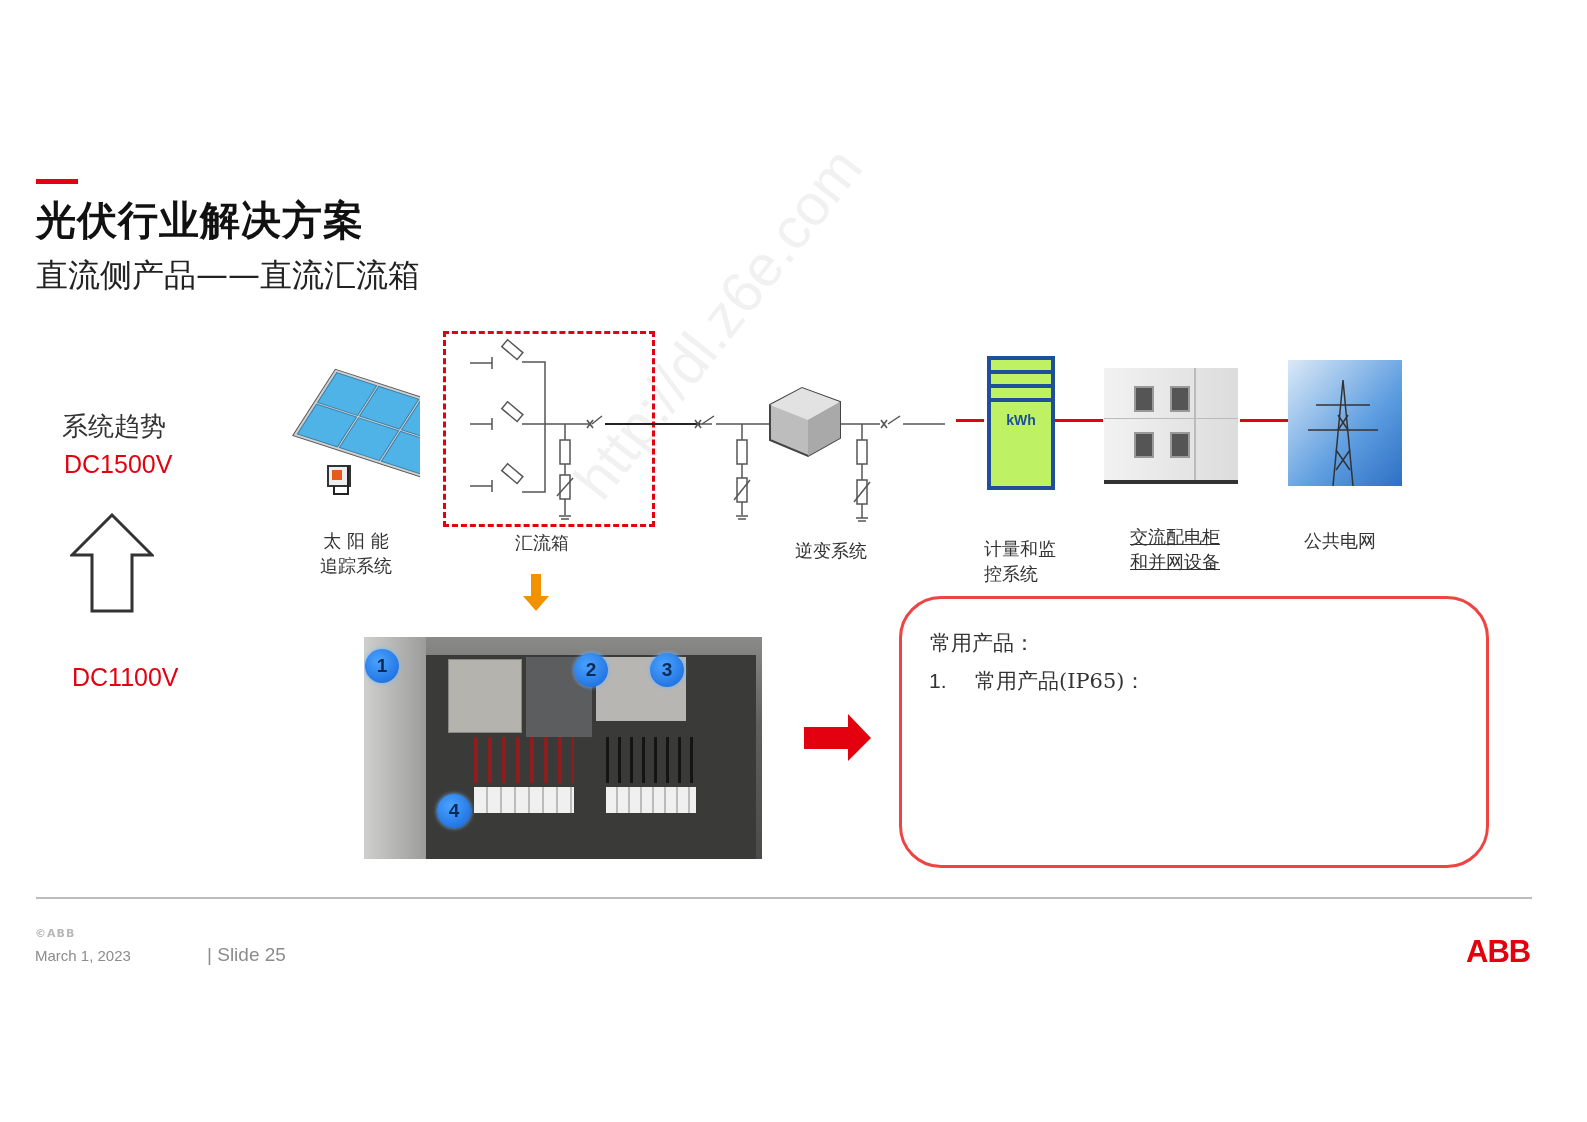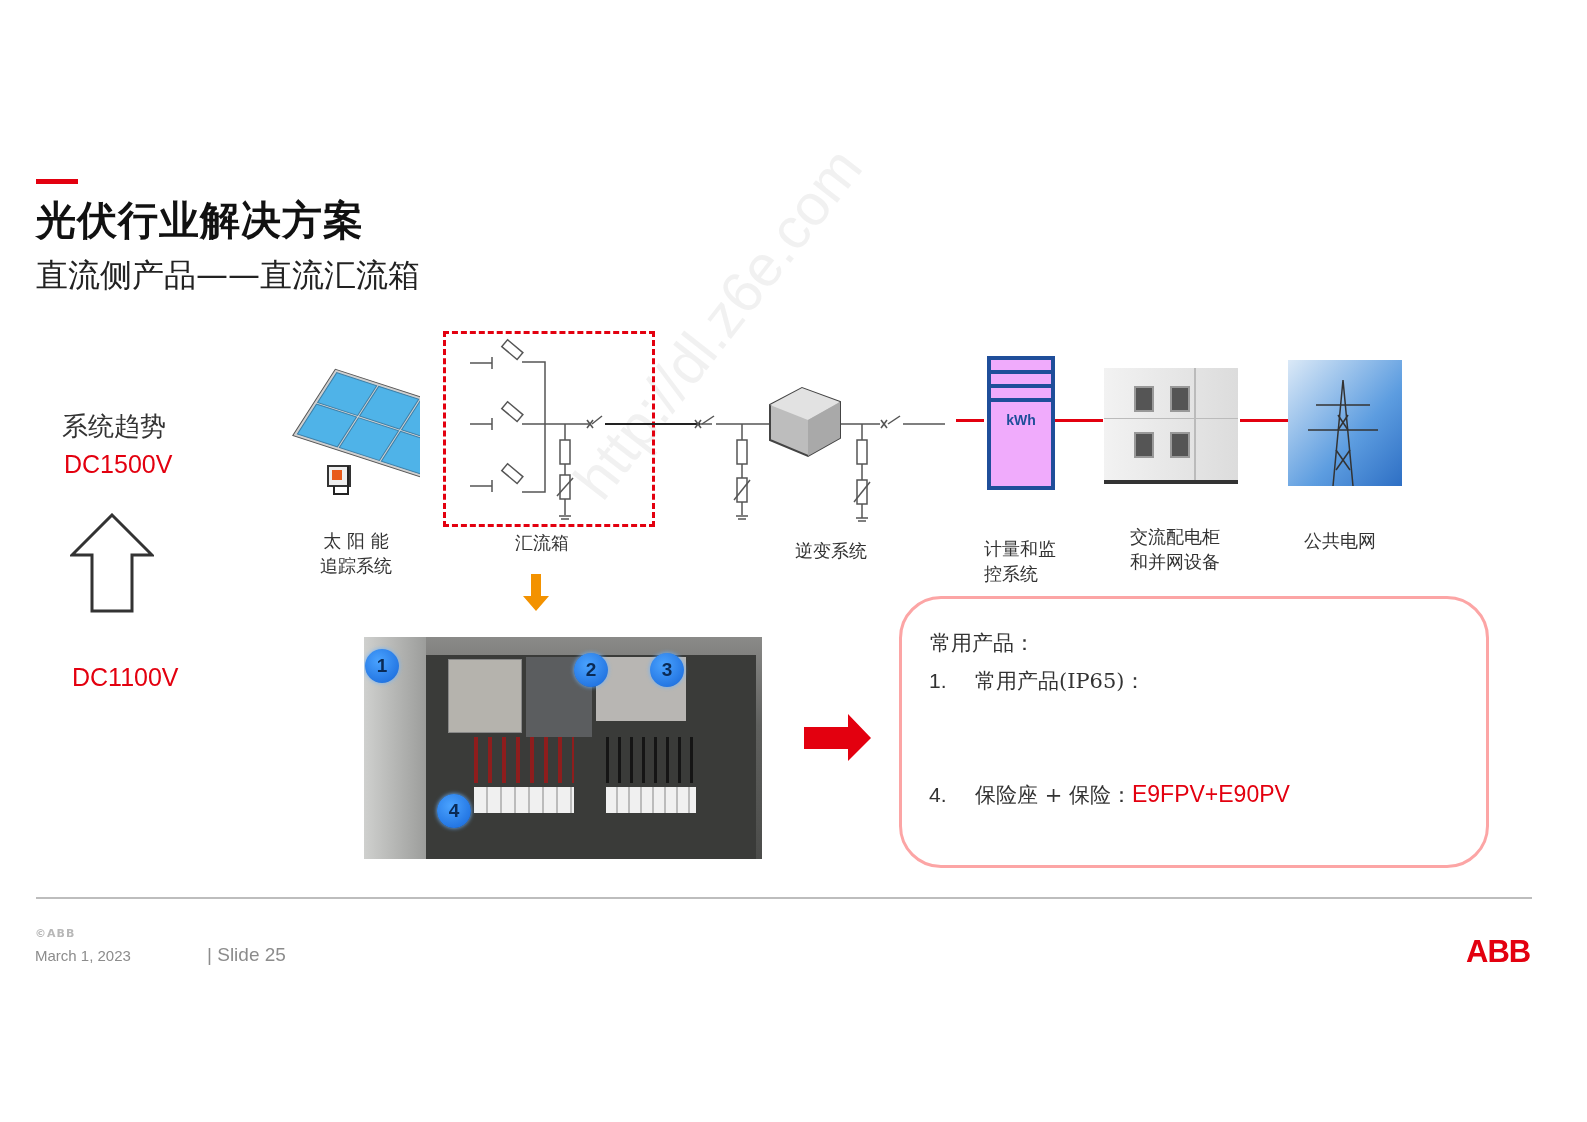--- a/index.html
+++ b/index.html
@@ -14,21 +14,21 @@
   .trend-high { left:64px; top:450px; font-size:25px; color:#e3000f; font-family:"Liberation Sans",sans-serif; }
   .trend-low { left:72px; top:663px; font-size:25px; color:#e3000f; font-family:"Liberation Sans",sans-serif; }
   .up-arrow { left:70px; top:513px; width:84px; height:100px; }
 
   .diagram-label { font-size:18px; color:#333; font-family:"DejaVu Serif",serif; line-height:25px; white-space:nowrap; text-align:center; }
 
   .combiner-box { left:443px; top:331px; width:212px; height:196px; border:3px dashed #e3000f; box-sizing:border-box; }
 
   .photo { left:364px; top:637px; width:398px; height:222px; background:linear-gradient(180deg,#8a8a88 0%,#5f605e 40%,#4b4c4a 100%); overflow:hidden; }
 
-  .products { left:899px; top:596px; width:590px; height:272px; border:3px solid #fca5a5; border-radius:42px; box-sizing:border-box; }
+  .products { left:899px; top:596px; width:590px; height:272px; border:3px solid #ef4444; border-radius:42px; box-sizing:border-box; }
   .products-title { left:28px; top:30px; font-size:21px; color:#333; font-family:"DejaVu Serif",serif; }
   .prod-item { position:absolute; left:27px; font-size:21px; color:#333; white-space:nowrap; font-family:"DejaVu Serif",serif; }
   .prod-num { display:inline-block; width:46px; font-family:"Liberation Sans",sans-serif; }
   .prod-val { color:#e3000f; font-family:"Liberation Sans",sans-serif; font-size:23px; }
 
   .footer-line { left:36px; top:897px; width:1496px; height:2px; background:#bdbdbd; }
   .footer-copy { left:35px; top:927px; font-size:11px; color:#b8b8b8; font-weight:bold; letter-spacing:1px; }
   .footer-date { left:35px; top:947px; font-size:15px; color:#8c8c8c; font-family:"Liberation Sans",sans-serif; }
   .footer-slide { left:207px; top:944px; font-size:19px; color:#8c8c8c; font-family:"Liberation Sans",sans-serif; }
   .abb-logo { left:1466px; top:934px; font-size:31px; font-weight:bold; color:#e3000f; font-family:"Liberation Sans",sans-serif; letter-spacing:-1px; }
@@ -140,40 +140,40 @@
     <polygon points="368,90 400,72 400,108 368,126" fill="#a9a9a9"></polygon>
   </g>
 </svg>
 <div class="abs diagram-label" style="left:505px;top:530px;width:74px;">汇流箱</div>
 <div class="abs diagram-label" style="left:786px;top:538px;width:90px;">逆变系统</div>
 
 <div class="abs" style="left:956px;top:419px;width:28px;height:3px;background:#e3000f;"></div>
 <div class="abs" style="left:1055px;top:419px;width:48px;height:3px;background:#e3000f;"></div>
 <div class="abs" style="left:1240px;top:419px;width:48px;height:3px;background:#e3000f;"></div>
 
-<div class="abs" style="left:987px;top:356px;width:68px;height:134px;border:4px solid #1f4e9a;box-sizing:border-box;background:#f0abfc;">
+<div class="abs" style="left:987px;top:356px;width:68px;height:134px;border:4px solid #1f4e9a;box-sizing:border-box;background:#bef264;">
   <div style="height:10px;border-bottom:4px solid #1f4e9a;"></div>
   <div style="height:10px;border-bottom:4px solid #1f4e9a;"></div>
   <div style="height:10px;border-bottom:4px solid #1f4e9a;"></div>
   <div style="text-align:center;color:#1f4e9a;font-size:14px;font-weight:bold;margin-top:10px;font-family:'Liberation Sans',sans-serif;">kWh</div>
 </div>
 <div class="abs diagram-label" style="left:984px;top:524px;text-align:left;margin-top:12px;">
   <div>计量和监</div>
   <div>控系统</div>
 </div>
 
 <div class="abs" style="left:1104px;top:368px;width:134px;height:112px;background:linear-gradient(90deg,#f2f2f2,#dcdcdc);border-bottom:4px solid #333;">
   <div style="position:absolute;left:30px;top:18px;width:16px;height:22px;background:#555;border:2px solid #999;"></div>
   <div style="position:absolute;left:66px;top:18px;width:16px;height:22px;background:#555;border:2px solid #999;"></div>
   <div style="position:absolute;left:30px;top:64px;width:16px;height:22px;background:#555;border:2px solid #999;"></div>
   <div style="position:absolute;left:66px;top:64px;width:16px;height:22px;background:#555;border:2px solid #999;"></div>
   <div style="position:absolute;left:90px;top:0;width:2px;height:112px;background:#bbb;"></div>
   <div style="position:absolute;left:0;top:50px;width:134px;height:1px;background:#bbb;"></div>
 </div>
-<div class="abs diagram-label" style="left:1130px;top:524px;text-align:left;">
+<div class="abs diagram-label" style="left:1130px;top:524px;text-align:left;text-decoration:underline;">
   <div>交流配电柜</div>
   <div>和并网设备</div>
 </div>
 
 <svg class="abs" style="left:1288px;top:360px;width:114px;height:126px;" viewBox="0 0 114 126">
   <defs>
       <linearGradient id="sky" x1="0" y1="0" x2="1" y2="1">
         <stop offset="0" stop-color="#dbe9f7"></stop>
         <stop offset="0.6" stop-color="#5d9de0"></stop>
         <stop offset="1" stop-color="#2e6fc4"></stop>
@@ -214,22 +214,19 @@
 
 <svg class="abs" style="left:804px;top:714px;width:68px;height:48px;" viewBox="0 0 68 48">
   <polygon points="0,13 44,13 44,0 67,24 44,47 44,35 0,35" fill="#e3000f"></polygon>
 </svg>
 
 <div class="abs products">
   <div class="abs products-title">常用产品：</div>
   <div class="prod-item" style="top:68px;">
     <span class="prod-num">1.</span><span>常用产品(IP65)：</span><span class="prod-val"></span>
   </div>
-  <div class="prod-item" style="top:182px;">
-    <span class="prod-num">4.</span><span>保险座 + 保险：</span><span class="prod-val">E9FPV+E90PV</span>
-  </div>
 </div>
 
 <div class="abs footer-line"></div>
 <div class="abs footer-copy">©ABB</div>
 <div class="abs footer-date">March 1, 2023</div>
 <div class="abs footer-slide">| Slide 25</div>
 <div class="abs abb-logo">ABB</div>
 
 </body></html>

